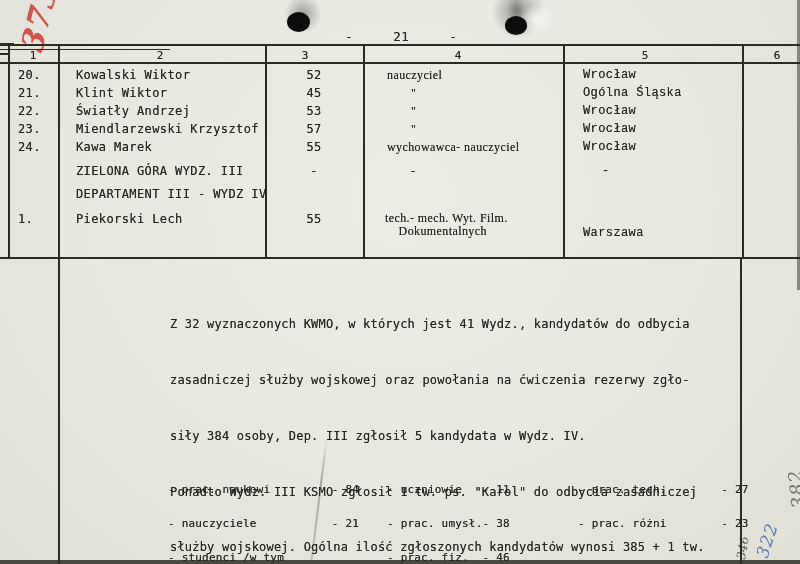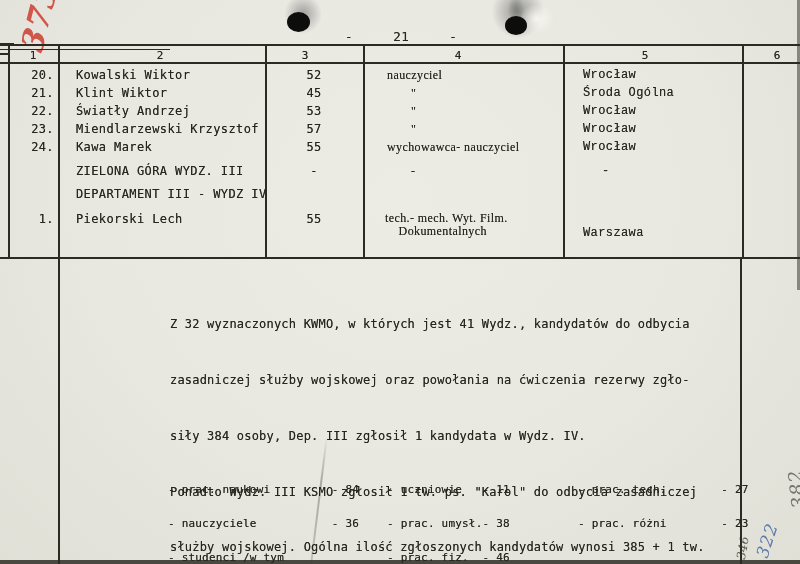--- a/index.html
+++ b/index.html
@@ -35,21 +35,21 @@
     transform:rotate(-72deg);transform-origin:0 0;letter-spacing:1px;opacity:.9;}
   .hw-dark{left:734px;top:558px;font-size:12px;color:#5a594f;
     transform:rotate(-80deg);transform-origin:0 0;}
   
   .pageno{position:absolute;left:345px;top:29px;font-size:12.5px;white-space:pre;letter-spacing:.5px;}
   
   .line{position:absolute;background:#2c2b23;}
   .th{position:absolute;top:49px;font-size:11px;transform:translateX(-50%);}
   .trow{position:absolute;left:0;width:800px;height:18px;font-size:12px;letter-spacing:.4px;}
   .cell{position:absolute;white-space:pre;}
-  .c-no{left:18px;width:36px;text-align:right;}
+  .c-no{left:18px;width:36px;}
   .c-name{left:76px;}
   .c-age{left:300px;width:28px;text-align:center;}
   .c-occ{left:387px;font-family:Liberation Serif, serif;}
   .c-city{left:583px;font-family:Liberation Mono, monospace;}
   .r-ditto .c-occ{left:411px;}
   .r-zg .c-occ{left:411px;}
   .r-zg .c-city{left:602px;}
   .r-pk .c-occ{left:385px;line-height:12.5px;}
   .r-pk .c-city{top:14px;}
   
@@ -109,21 +109,21 @@
     <span class="cell c-name">Kowalski Wiktor</span>
     <span class="cell c-age">52</span>
     <span class="cell c-occ">nauczyciel</span>
     <span class="cell c-city">Wrocław</span>
   </div>
   <div class="trow typed r-ditto" style="top:86px;">
     <span class="cell c-no">21.</span>
     <span class="cell c-name">Klint Wiktor</span>
     <span class="cell c-age">45</span>
     <span class="cell c-occ">"</span>
-    <span class="cell c-city">Środa Ogólna</span>
+    <span class="cell c-city">Ogólna Śląska</span>
   </div>
   <div class="trow typed r-ditto" style="top:104px;">
     <span class="cell c-no">22.</span>
     <span class="cell c-name">Światły Andrzej</span>
     <span class="cell c-age">53</span>
     <span class="cell c-occ">"</span>
     <span class="cell c-city">Wrocław</span>
   </div>
   <div class="trow typed r-ditto" style="top:122px;">
     <span class="cell c-no">23.</span>
@@ -153,33 +153,33 @@
     <span class="cell c-name">Piekorski Lech</span>
     <span class="cell c-age">55</span>
     <span class="cell c-occ">tech.- mech. Wyt. Film.
     Dokumentalnych</span>
     <span class="cell c-city">Warszawa</span>
   </div>
 
   <div class="para typed">
     <div>Z 32 wyznaczonych KWMO, w których jest 41 Wydz., kandydatów do odbycia</div>
     <div>zasadniczej służby wojskowej oraz powołania na ćwiczenia rezerwy zgło-</div>
-    <div>siły 384 osoby, Dep. III zgłosił 1 kandydata w Wydz. IV.</div>
+    <div>siły 384 osoby, Dep. III zgłosił 5 kandydata w Wydz. IV.</div>
     <div>Ponadto Wydz. III KSMO zgłosił 1 tw. ps. "Karol" do odbycia zasadniczej</div>
     <div>służby wojskowej. Ogólna ilość zgłoszonych kandydatów wynosi 385 + 1 tw.</div>
     
     
     
     
     
   </div>
 
   <div class="stats-col sc1 typed">
     <div>- prac. naukowi         - 84</div>
-    <div>- nauczyciele           - 36</div>
+    <div>- nauczyciele           - 21</div>
     <div>- studenci /w tym</div>
     
   </div>
   <div class="stats-col sc2 typed">
     <div>- uczniowie   - 11</div>
     <div>- prac. umysł.- 38</div>
     <div>- prac. fiz.  - 46</div>
     
   </div>
   <div class="stats-col sc3 typed">

